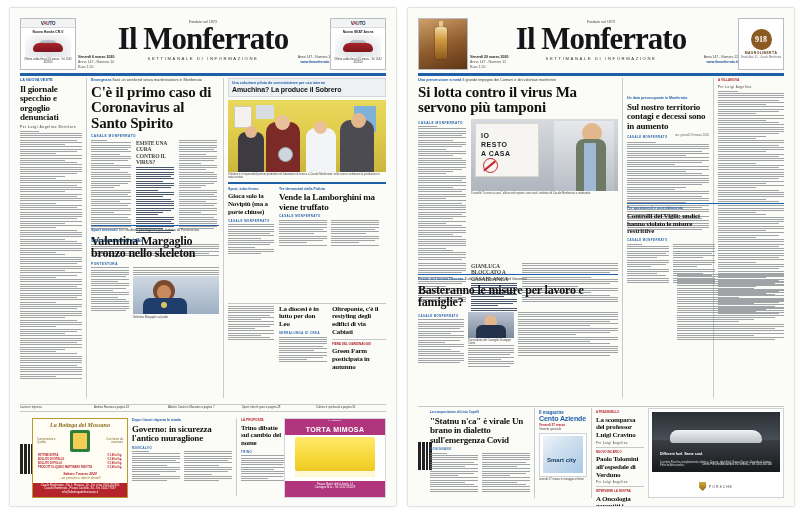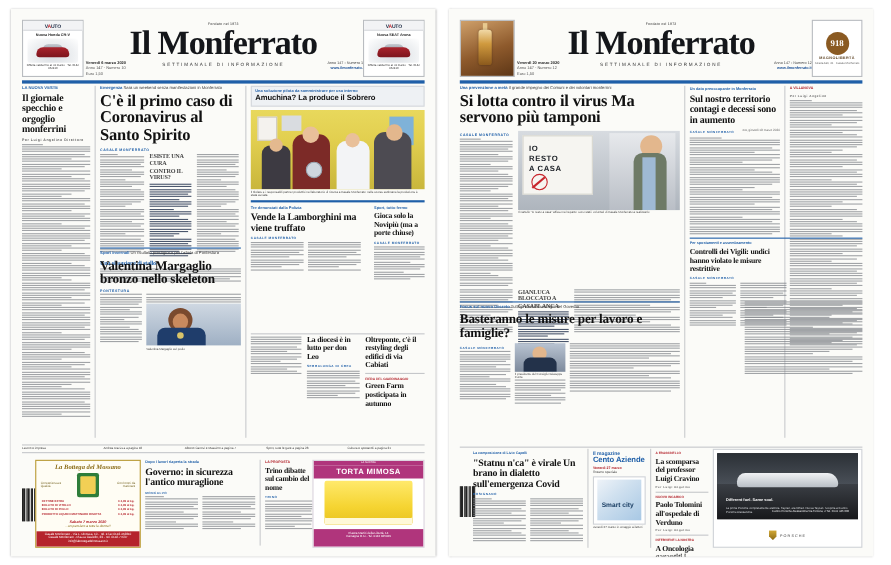--- a/index.html
+++ b/index.html
@@ -165,21 +165,21 @@
         <div class="ab-car"></div>
         <div class="ab-foot">Offerta valida fino al 31 marzo - Tel. 0142 452810</div>
       </div>
     </div>
     <div class="rule-blue"></div>
 
     <div class="pad" style="top:70px;height:320px;">
 
       <div style="position:absolute;left:0;top:0;width:62px;bottom:0;">
         <div class="kicker">LA NUOVA VESTE</div>
-        <div class="hl md">Il giornale specchio e orgoglio monferrini</div>
+        <div class="hl md">Il giornale specchio e orgoglio denunciati</div>
         <div class="byline grey">Per Luigi Angelino  Direttore</div>
         <div class="tx dense" style="margin-top:2px;">
           <i style="width:30%"></i>
           <i></i>
             <i></i>
             <i></i>
             <i></i>
             <i></i>
             <i></i>
             <i></i>
@@ -448,20 +448,41 @@
           <div style="position:absolute;left:78px;bottom:0;width:30px;height:44px;background:#f3f4f6;border-radius:9px 9px 0 0;"></div>
           <div style="position:absolute;left:86px;bottom:38px;width:13px;height:13px;border-radius:50%;background:#e9c09a;"></div>
           <div style="position:absolute;right:12px;bottom:0;width:34px;height:52px;background:#4d4b52;border-radius:10px 10px 0 0;"></div>
           <div style="position:absolute;right:20px;bottom:44px;width:15px;height:15px;border-radius:50%;background:#e3b78d;"></div>
           <div style="position:absolute;left:50px;bottom:10px;width:13px;height:13px;border-radius:50%;background:#cfd6de;border:1px solid #9aa5b1;"></div>
         </div>
         <div class="cap">Il titolare e i responsabili partner produttivi nel laboratorio di ricerca a Casale Monferrato: nelle scorse settimane la produzione è stata avviata</div>
 
         <div class="hrb" style="margin-top:3px;"></div>
         <div style="display:flex;gap:5px;margin-top:3px;">
+          <div style="width:46px;">
+            <div class="kicker" style="font-size:3.6px;">Sport, tutto fermo</div>
+            <div class="hl sm">Gioca solo la Novipiù (ma a porte chiuse)</div>
+            <div class="byline" style="font-size:2.9px;">CASALE MONFERRATO</div>
+            <div class="tx dense">
+                <i></i>
+                <i></i>
+                <i></i>
+                <i></i>
+                <i></i>
+                <i></i>
+                <i></i>
+                <i></i>
+                <i></i>
+                <i></i>
+                <i></i>
+                <i></i>
+                <i></i>
+                <i></i>
+              </div>
+          </div>
           <div style="flex:1;">
             <div class="kicker" style="font-size:3.6px;">Tre denunciati dalla Polizia</div>
             <div class="hl md">Vende la Lamborghini ma viene truffato</div>
             <div class="byline" style="font-size:2.9px;">CASALE MONFERRATO</div>
             <div style="display:flex;gap:4px;">
               <div class="tx dense" style="width:48px;">
                   <i></i>
                   <i></i>
                   <i></i>
                   <i></i>
@@ -482,41 +503,20 @@
                   <i></i>
                   <i></i>
                   <i></i>
                   <i></i>
                   <i></i>
                   <i></i>
                   <i></i>
                   <i></i>
                 </div>
             </div>
-          </div>
-          <div style="width:46px;">
-            <div class="kicker" style="font-size:3.6px;">Sport, tutto fermo</div>
-            <div class="hl sm">Gioca solo la Novipiù (ma a porte chiuse)</div>
-            <div class="byline" style="font-size:2.9px;">CASALE MONFERRATO</div>
-            <div class="tx dense">
-                <i></i>
-                <i></i>
-                <i></i>
-                <i></i>
-                <i></i>
-                <i></i>
-                <i></i>
-                <i></i>
-                <i></i>
-                <i></i>
-                <i></i>
-                <i></i>
-                <i></i>
-                <i></i>
-              </div>
           </div>
         </div>
       </div>
 
       <div style="position:absolute;left:208px;top:225px;width:158px;">
         <div class="hr" style="margin-bottom:2px;"></div>
         <div style="display:flex;gap:5px;">
           <div class="tx dense" style="width:46px;">
             <i></i>
               <i></i>
@@ -921,21 +921,21 @@
               <i></i>
               <i></i>
               <i></i>
               <i></i>
               <i></i>
             </div>
         </div>
       </div>
       <div class="vr" style="left:204px;"></div>
 
-      <div style="position:absolute;left:209px;top:1px;width:82px;">
+      <div style="position:absolute;left:209px;top:18px;width:82px;">
         <div class="kicker" style="font-size:3.5px;">Un dato preoccupante in Monferrato</div>
         <div class="hl md">Sul nostro territorio contagi e decessi sono in aumento</div>
         <div style="display:flex;justify-content:space-between;margin-top:2px;">
           <span class="byline" style="font-size:2.8px;">CASALE MONFERRATO</span>
           <span style="font-size:2.8px;color:#666;">ore, giovedì 19 marzo 2020</span>
         </div>
         <div class="tx dense" style="margin-top:1px;">
           <i style="width:35%"></i>
             <i></i>
             <i></i>
@@ -1080,21 +1080,21 @@
             <i></i>
             <i></i>
             <i></i>
             <i></i>
             <i></i>
             <i></i>
             <i></i>
         </div>
       </div>
 
-      <div style="position:absolute;left:209px;top:138px;width:157px;">
+      <div style="position:absolute;left:209px;top:125px;width:157px;">
         <div class="hrb" style="margin-bottom:2px;"></div>
         <div class="kicker" style="font-size:3.4px;">Per spostamenti e assembramento</div>
         <div class="hl sm" style="width:88px;">Controlli dei Vigili: undici hanno violato le misure restrittive</div>
         <div class="byline" style="font-size:2.8px;margin-top:2px;">CASALE MONFERRATO</div>
         <div style="display:flex;gap:4px;">
           <div class="tx dense" style="width:42px;">
               <i style="width:35%"></i>
               <i></i>
               <i></i>
               <i></i>

